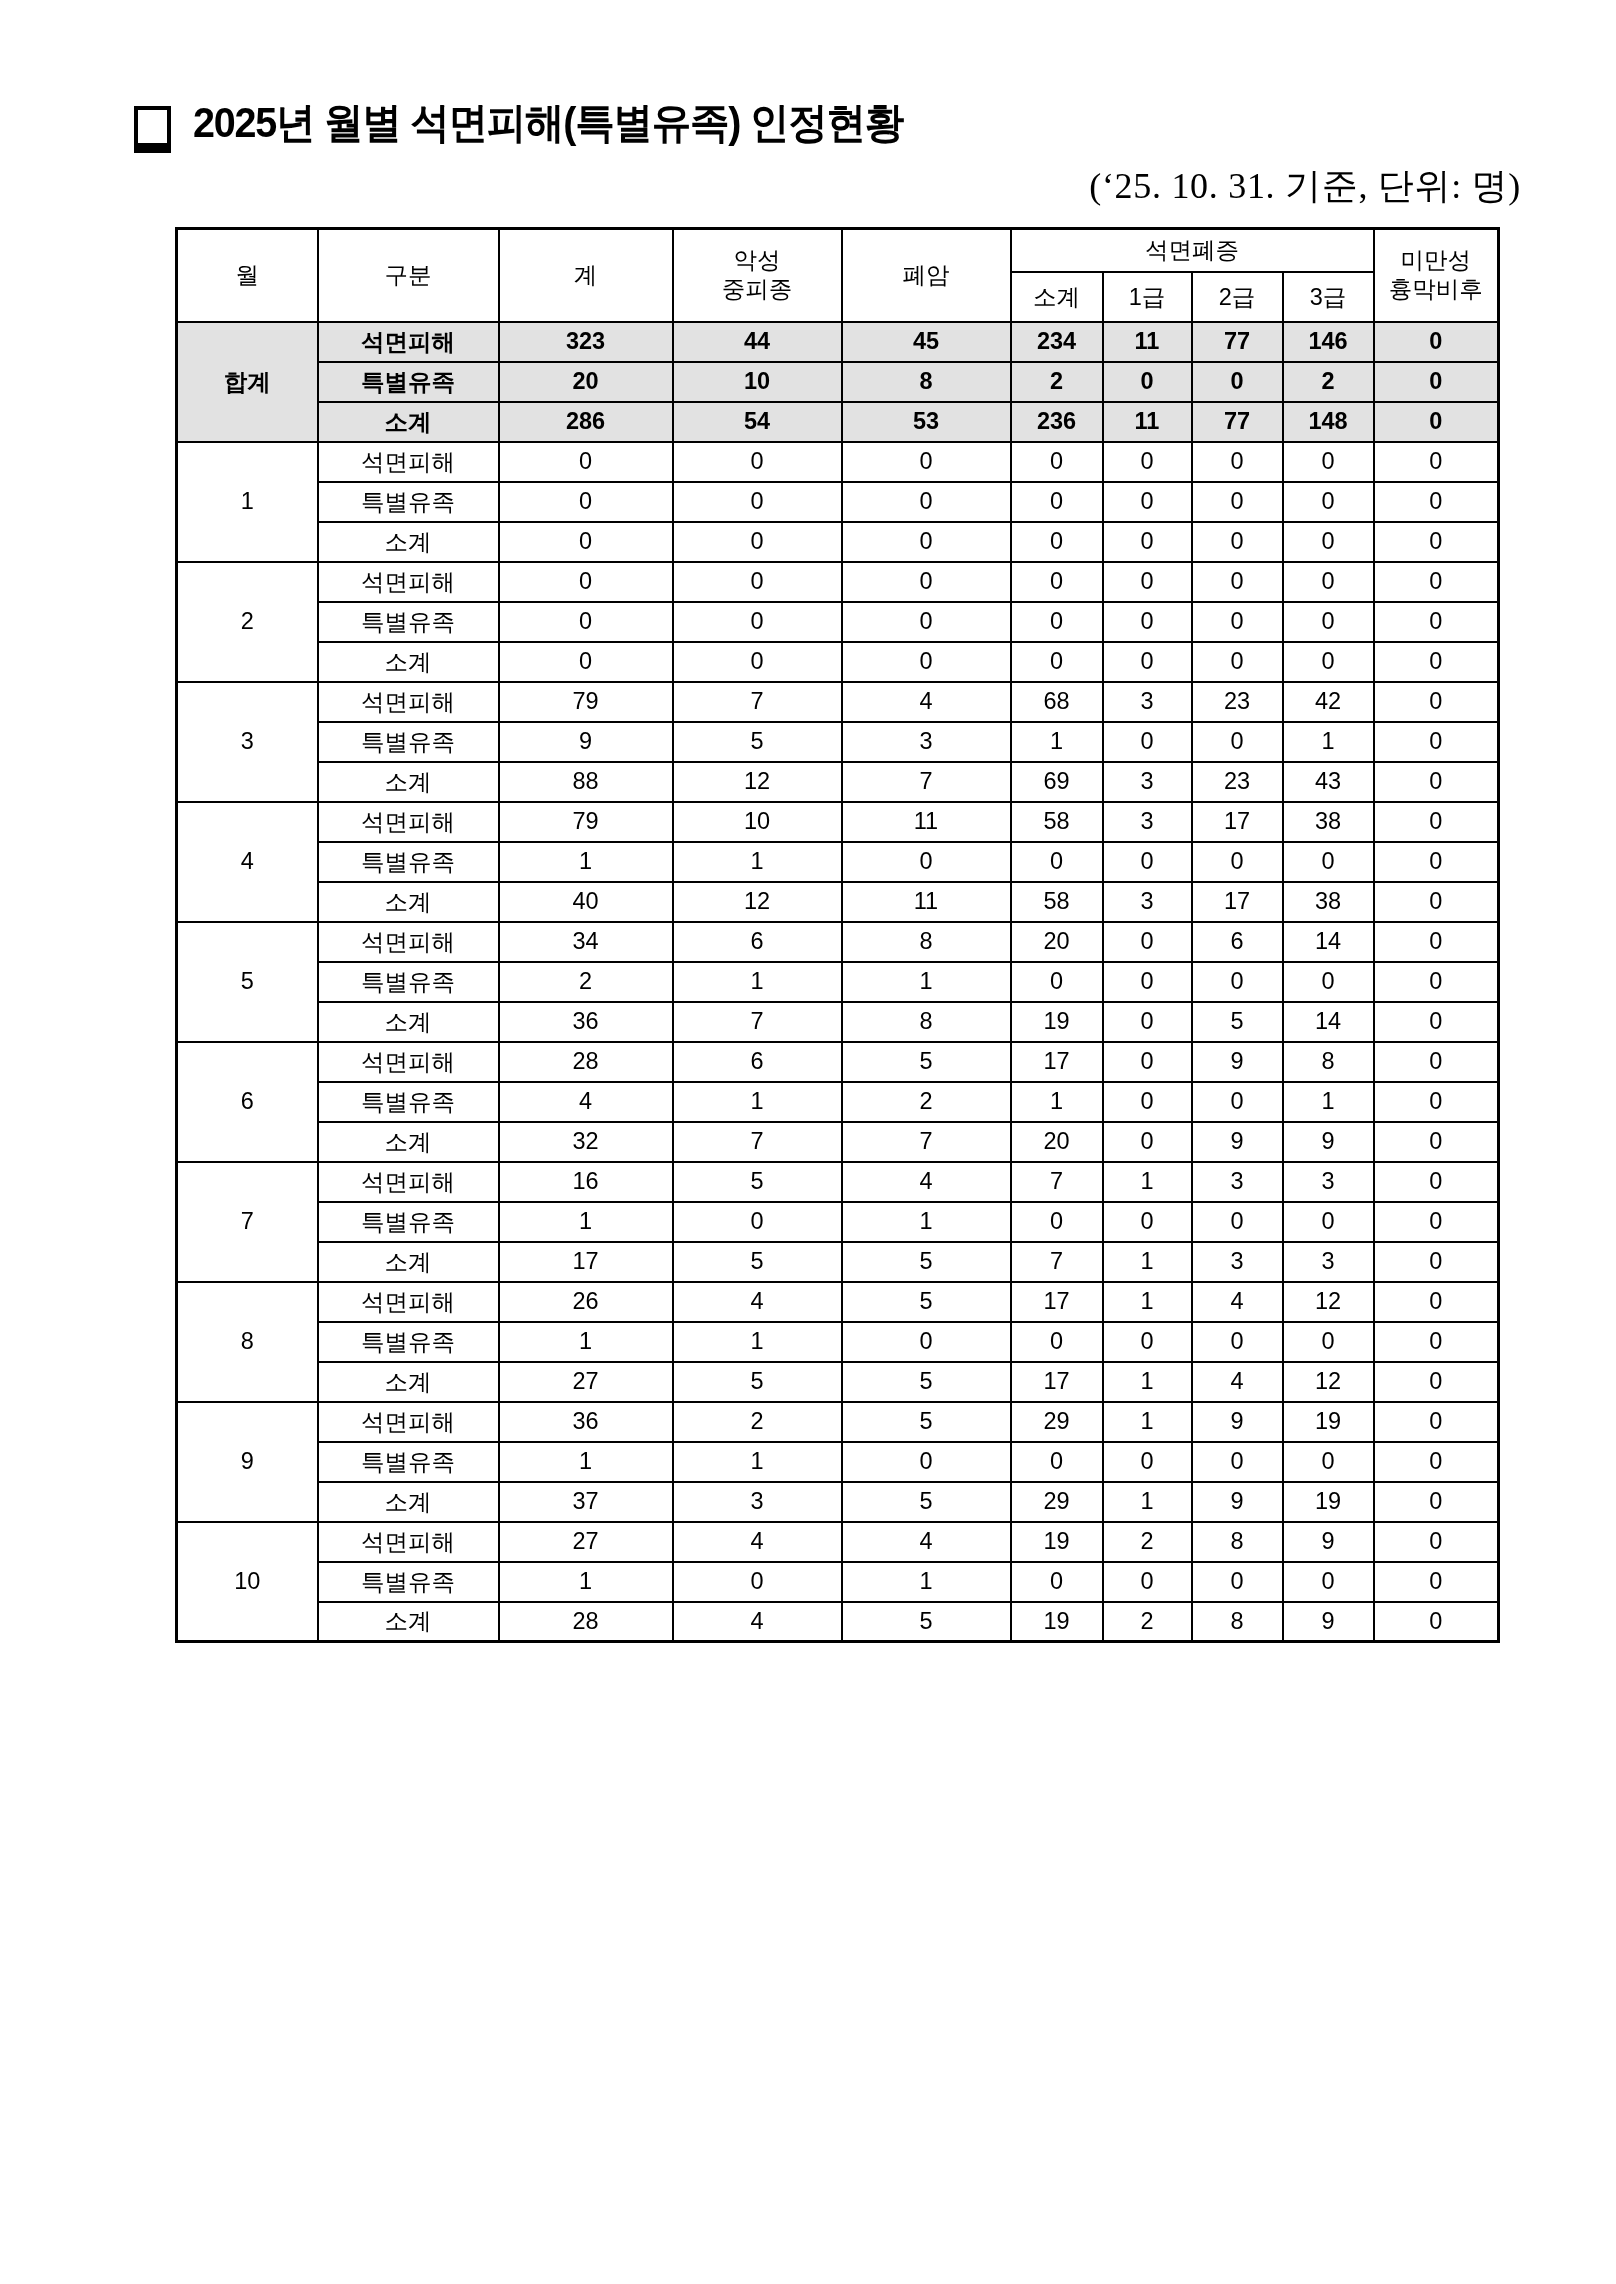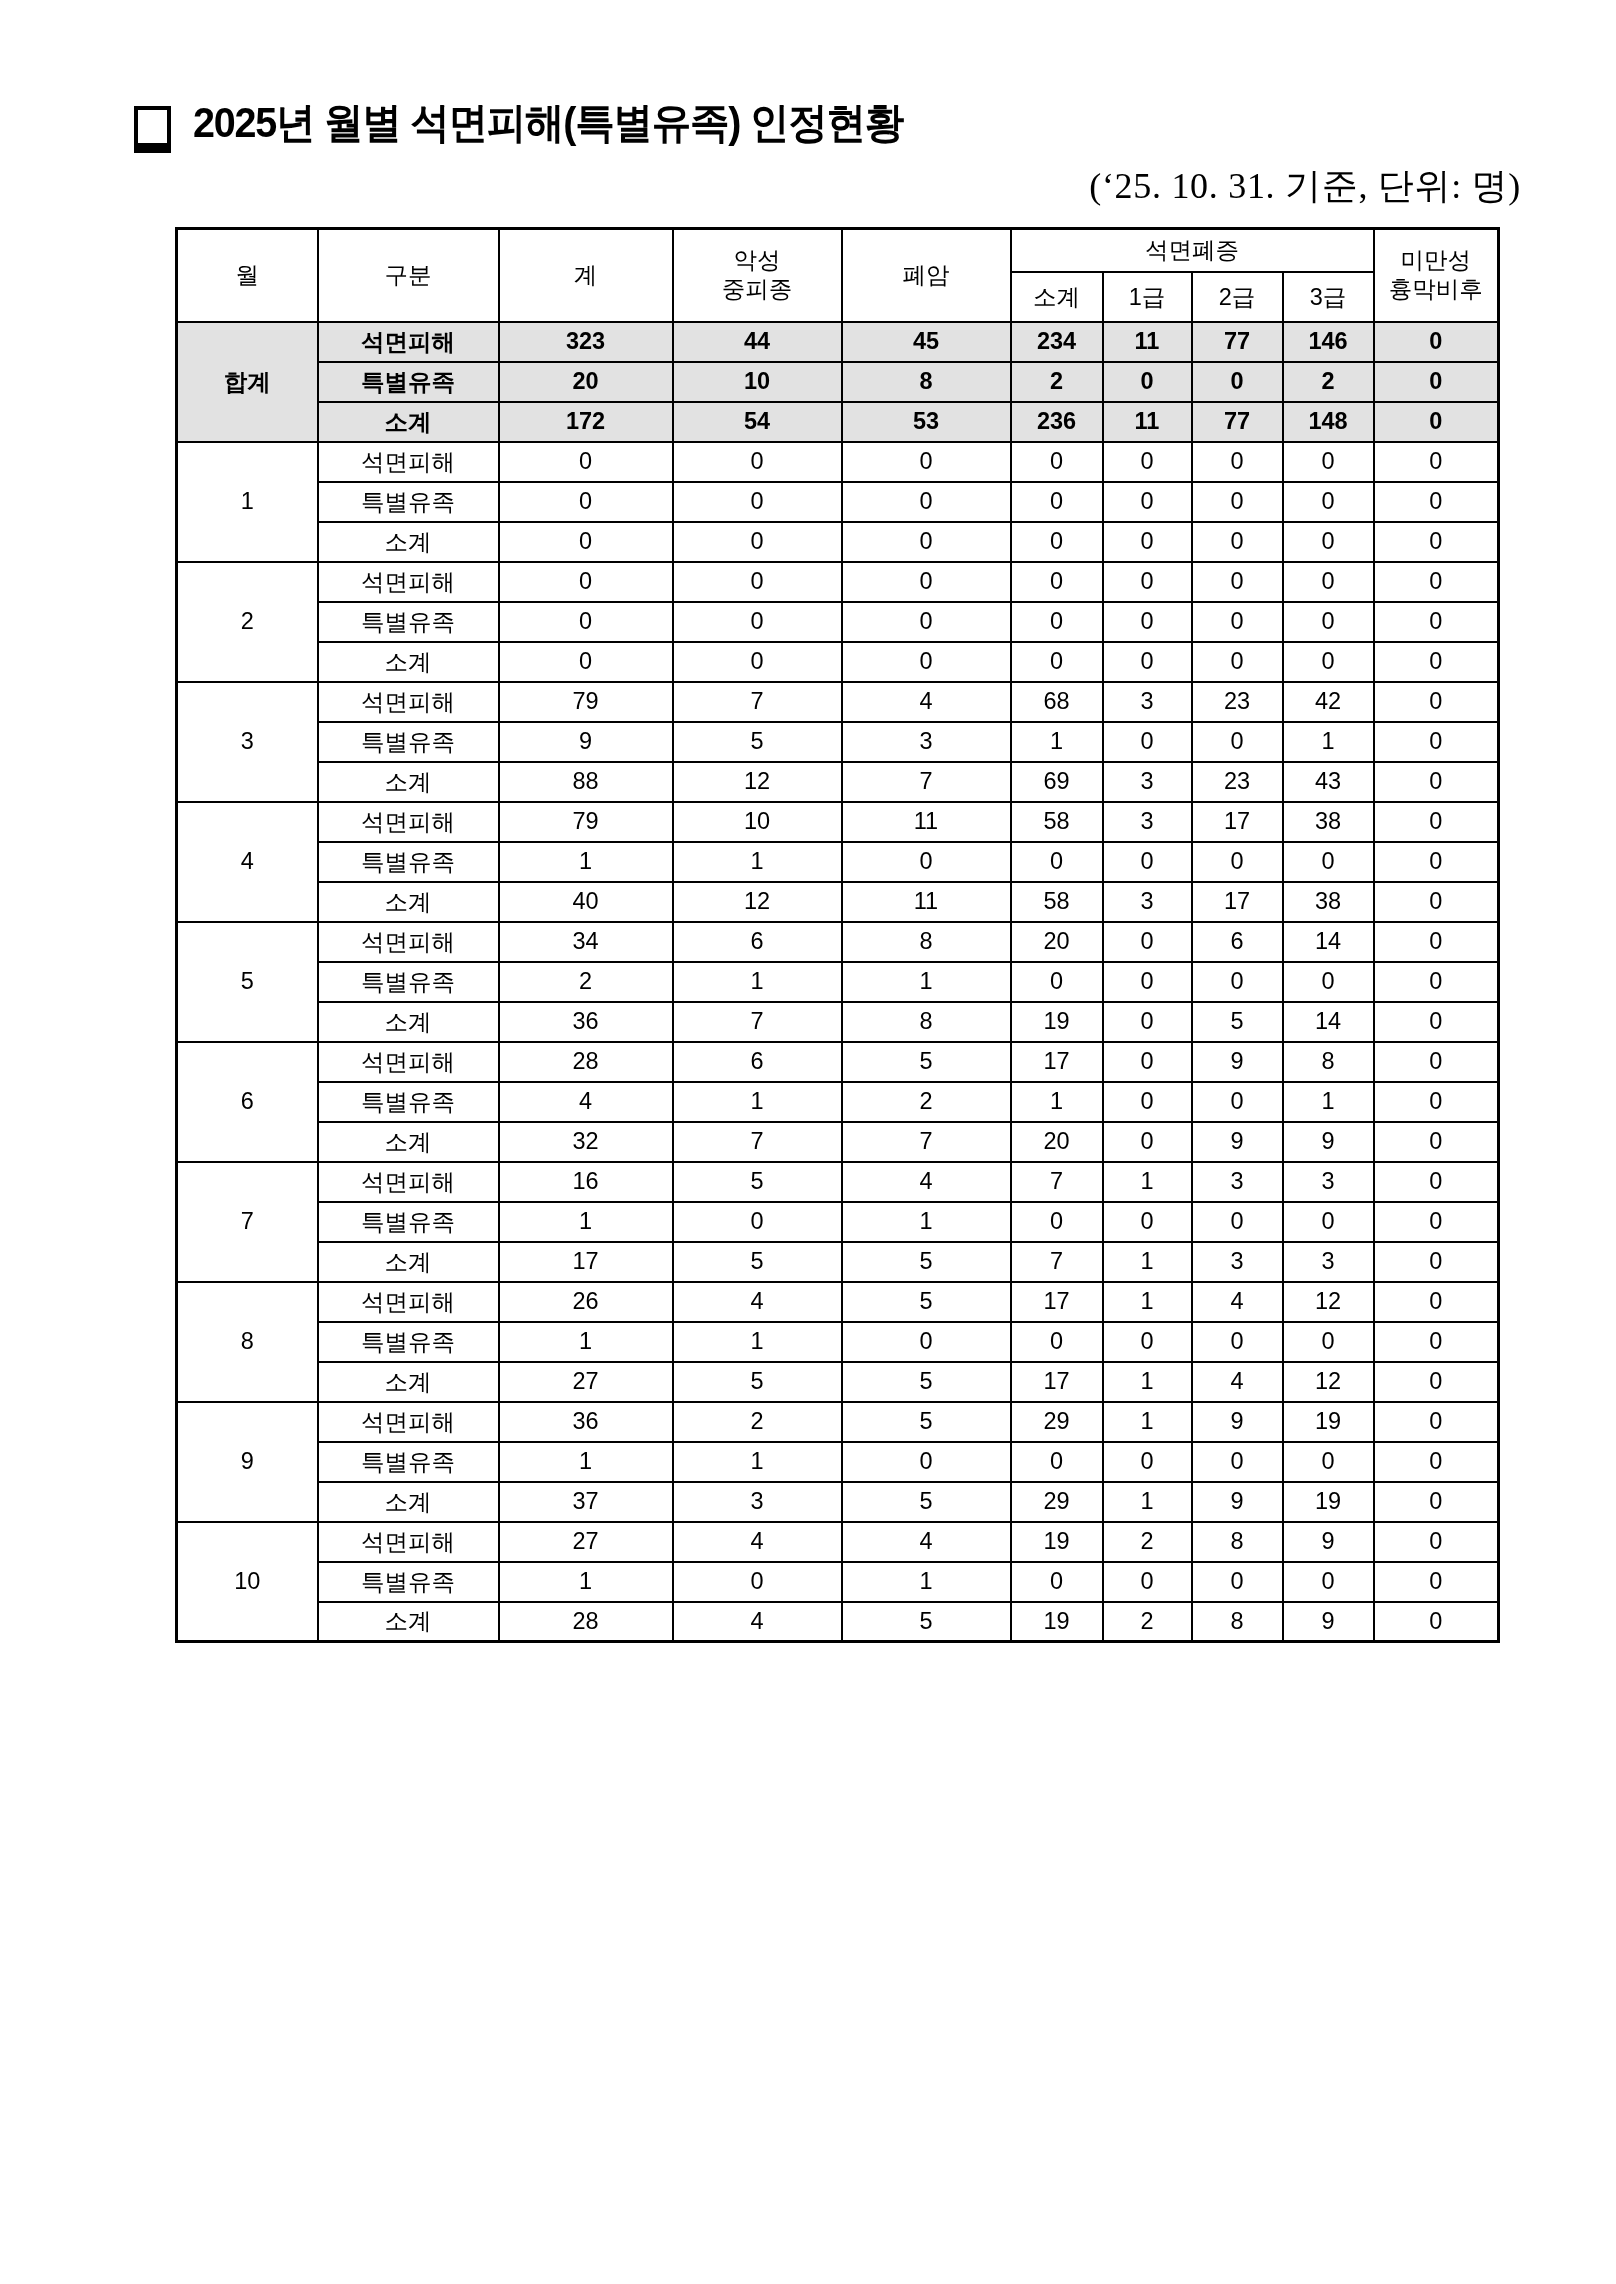--- a/index.html
+++ b/index.html
@@ -151,21 +151,21 @@
           <td class="value-cell">10</td>
           <td class="value-cell">8</td>
           <td class="value-cell">2</td>
           <td class="value-cell">0</td>
           <td class="value-cell">0</td>
           <td class="value-cell">2</td>
           <td class="value-cell">0</td>
         </tr>
         <tr class=" highlight">
           <td class="label-cell">소계</td>
-          <td class="value-cell">172</td>
+          <td class="value-cell">286</td>
           <td class="value-cell">54</td>
           <td class="value-cell">53</td>
           <td class="value-cell">236</td>
           <td class="value-cell">11</td>
           <td class="value-cell">77</td>
           <td class="value-cell">148</td>
           <td class="value-cell">0</td>
         </tr>
         <tr class="group-start">
           <td rowspan="3" class="month-cell">1</td>

